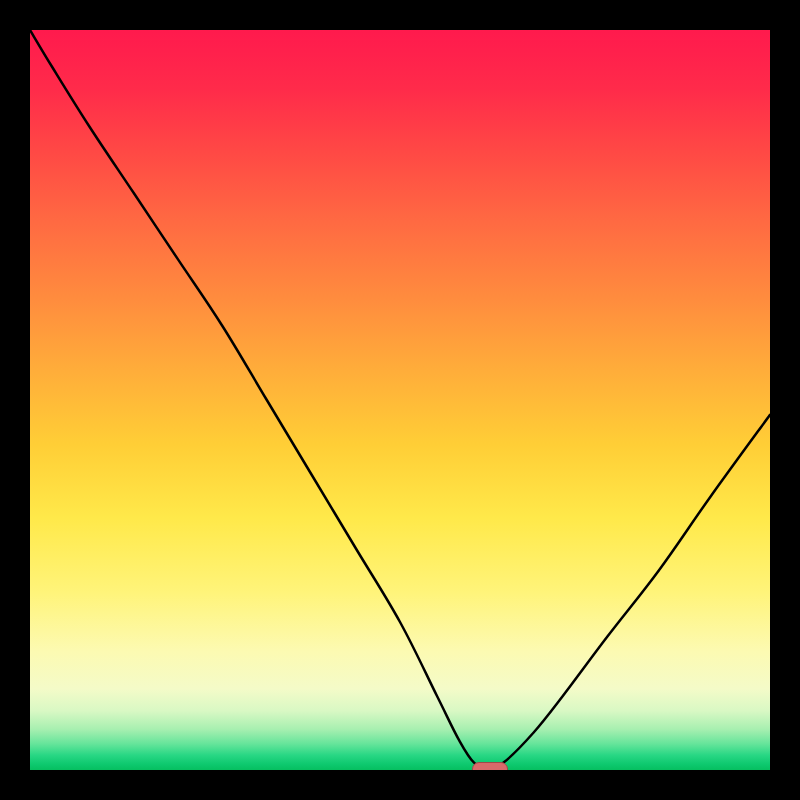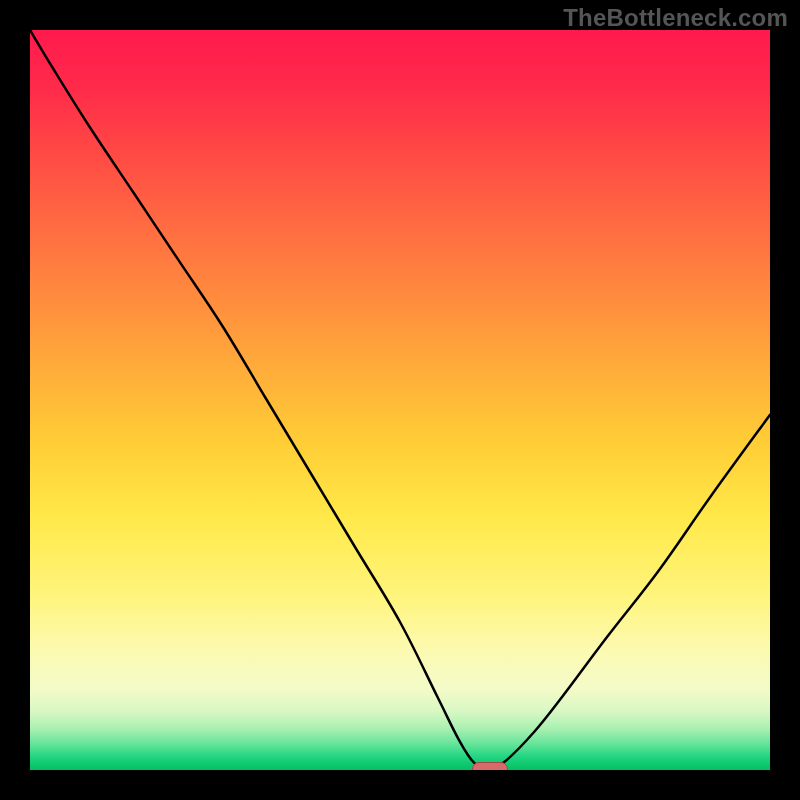--- a/index.html
+++ b/index.html
@@ -73,21 +73,20 @@
     border-radius: 7px;
     background: #d96a6a;
     border: 1px solid #9e4a4a;
     z-index: 20;
   }
 </style>
 </head>
 <body>
 
 <div class="frame">
-  <div class="watermark">TheBottleneck.com</div>
 
   <div class="plot-area">
     <div class="gradient"></div>
     <svg class="curve" viewBox="0 0 740 740" preserveAspectRatio="none">
       <path id="curve-path" fill="none" stroke="#000000" stroke-width="2.5" stroke-linecap="round" stroke-linejoin="round" d="M 0,0 C 3.9959999999999996,6.66 11.543999999999999,19.683999999999994 22.2,37 C 32.856,54.316 44.548,73.55600000000005 59.2,96.20000000000005 C 73.852,118.84400000000004 87.61600000000001,138.82399999999996 103.60000000000001,162.79999999999995 C 119.584,186.77599999999995 132.016,205.42400000000004 148,229.40000000000003 C 163.984,253.37600000000003 176.416,270.692 192.4,296 C 208.38400000000001,321.308 220.816,343.36 236.8,370 C 252.78400000000002,396.64 265.216,417.36 281.2,444 C 297.18399999999997,470.64 309.61600000000004,491.36 325.6,518 C 341.584,544.64 355.348,565.36 370,592 C 384.652,618.64 396.34400000000005,644.688 407.00000000000006,666 C 417.65600000000006,687.312 422.54,698.4119999999999 429.2,710.4 C 435.85999999999996,722.388 438.67199999999997,727.5384 444,732.6 C 449.32800000000003,737.6616 453.472,738.52 458.8,738.52 C 464.12800000000004,738.52 465.608,738.9936 473.6,732.6 C 481.59200000000004,726.2064 492.54400000000004,714.988 503.20000000000005,703 C 513.856,691.012 519.4799999999999,683.316 532.8,666 C 546.12,648.684 559.884,629.444 577.2,606.8 C 594.5160000000001,584.156 610.352,565.508 629,540.2 C 647.648,514.892 660.82,494.17199999999997 680.8000000000001,466.2 C 700.7800000000001,438.228 729.344,399.452 740,384.8"></path>
     </svg>
     <div class="marker" id="dip-marker" style="left: 441.8px; top: 731.52px; background: rgb(217, 106, 106); border-color: rgb(158, 74, 74);"></div>
   </div>
 </div>
 

